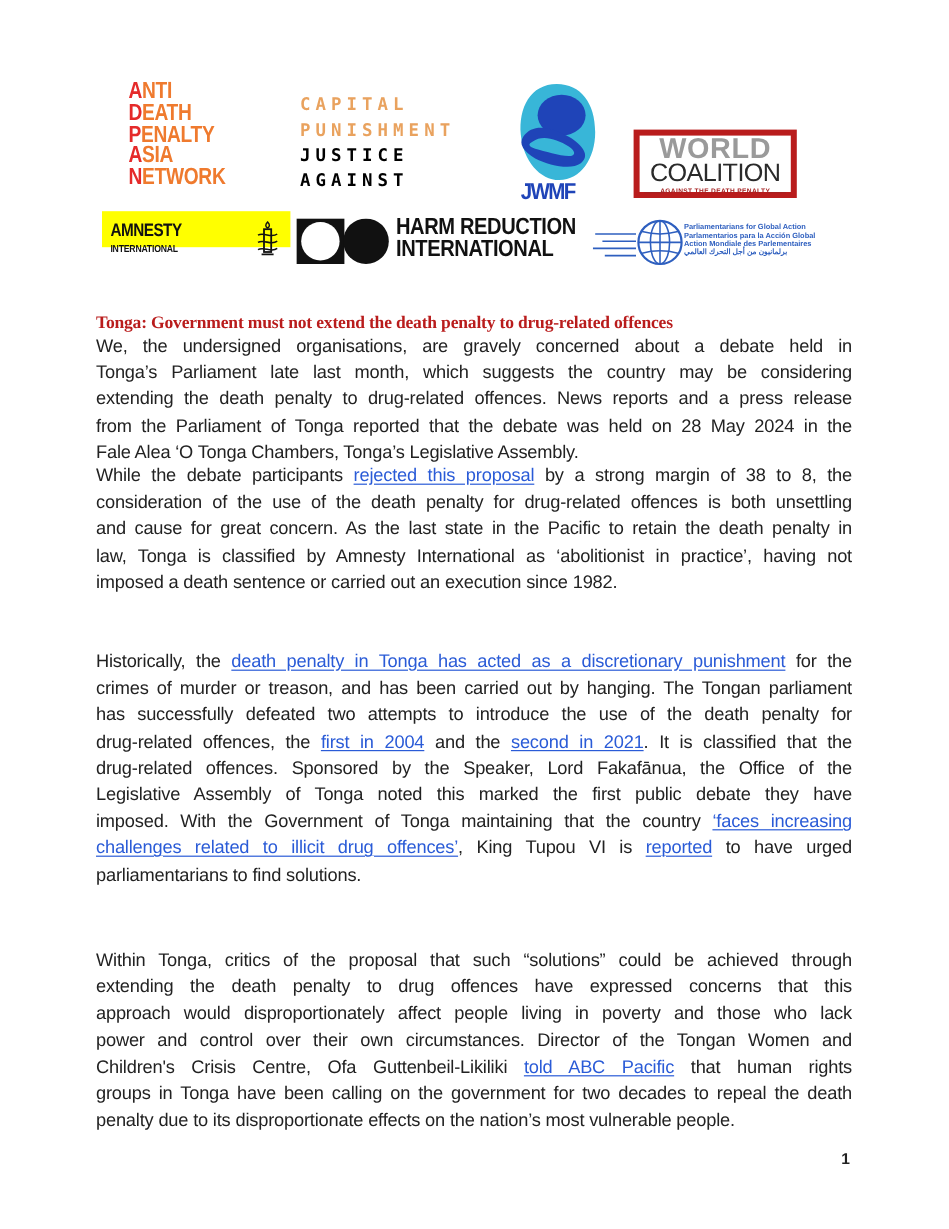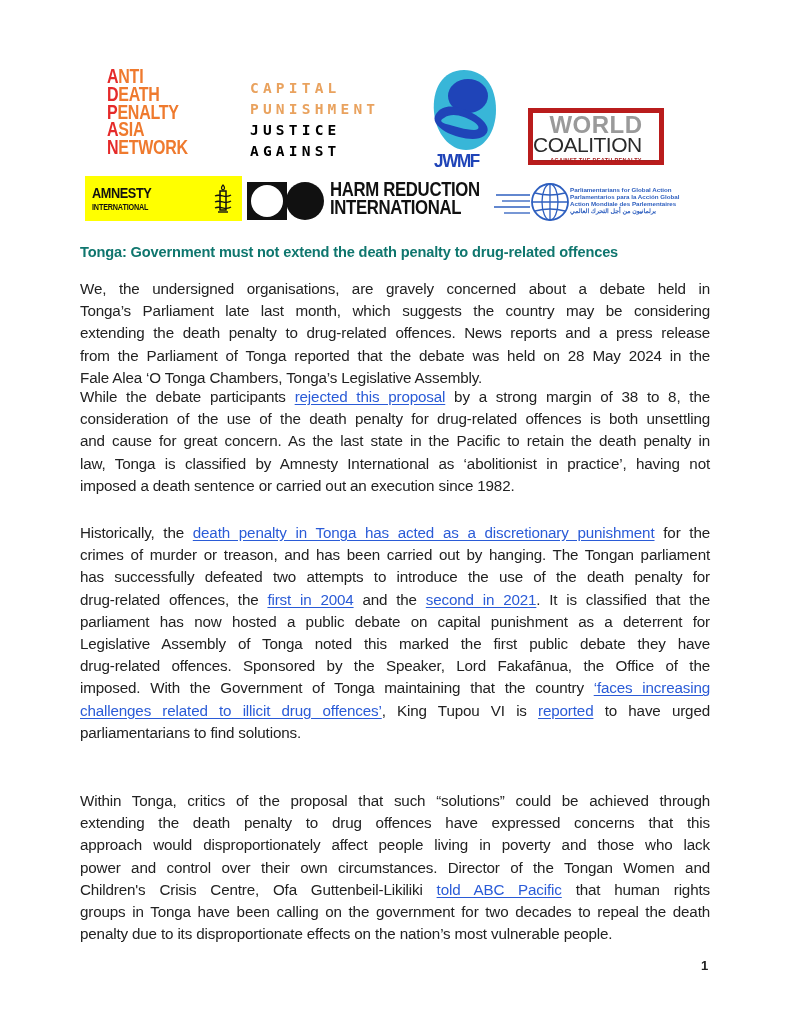--- a/index.html
+++ b/index.html
@@ -19,49 +19,49 @@
   .cpjp .orange { color: #e9a25e; }
   .cpjp .teal { color: #000000; }
 
   
   .jwmf { position: absolute; left: 430px; top: 68px; width: 68px; height: 100px; }
   .jwmf-label { position: absolute; left: 434px; top: 150px; font-weight: bold; font-size: 19px; color: #1f44b8; letter-spacing: -1.5px; transform: scaleX(0.9); transform-origin: left top; }
 
   
   .wc { position: absolute; left: 528px; top: 108px; width: 136px; height: 57px; border: 5px solid #b91c1c; background: #fff; }
   .wc .w1 { position: absolute; left: 0; right: 0; top: 0px; text-align: center; font-weight: bold; font-size: 24px; color: #9a9a9a; letter-spacing: 0.5px; line-height: 24px; }
-  .wc .w2 { position: absolute; left: 0; right: 0; top: 21px; font-size: 21px; color: #2a2a2a; letter-spacing: -0.5px; line-height: 22px; }
+  .wc .w2 { position: absolute; left: 0; right: 0; top: 21px; text-align: center; font-size: 21px; color: #2a2a2a; letter-spacing: -0.5px; line-height: 22px; }
   .wc .w3 { position: absolute; left: 0; right: 0; top: 44px; text-align: center; font-size: 5.5px; font-weight: bold; color: #a52020; letter-spacing: 0.3px; }
   .wc .w3line { position: absolute; top: 47px; height: 1px; background: #a52020; }
 
   
-  .amnesty { position: absolute; left: 85px; top: 176px; width: 157px; height: 45px; background: #ffff00; }
+  .amnesty { position: absolute; left: 85px; top: 176px; width: 157px; height: 30px; background: #ffff00; }
   .amnesty .a1 { position: absolute; left: 7px; top: 8px; font-weight: bold; font-size: 15px; color: #111; letter-spacing: -0.5px; transform: scaleX(0.85); transform-origin: left top; }
   .amnesty .a2 { position: absolute; left: 7px; top: 26px; font-weight: bold; font-size: 8.5px; color: #111; letter-spacing: -0.2px; transform: scaleX(0.85); transform-origin: left top; }
   .amnesty .candle { position: absolute; left: 127px; top: 8px; width: 22px; height: 30px; }
 
   
   .hri-shape { position: absolute; left: 247px; top: 182px; width: 78px; height: 38px; }
   .hri-text { position: absolute; left: 330px; top: 180px; font-weight: bold; font-size: 19.5px; line-height: 18px; color: #111; letter-spacing: -0.4px; transform: scaleX(0.86); transform-origin: left top; white-space: nowrap; }
 
   
   .pga-globe { position: absolute; left: 494px; top: 181px; width: 76px; height: 42px; }
   .pga-text { position: absolute; left: 570px; top: 186px; font-size: 6.2px; line-height: 7px; color: #2e5fbf; font-weight: bold; white-space: nowrap; }
 
   
-  .doc-title { position: absolute; left: 80px; top: 244px; font-weight: bold; font-size: 14.6px; color: #0f766e; letter-spacing: -0.15px; white-space: nowrap; }
+  .doc-title { position: absolute; left: 80px; top: 261px; font-weight: bold; font-size: 14.6px; color: #b91c1c; letter-spacing: -0.15px; white-space: nowrap; font-family: Liberation Serif, serif; }
 
   .para { position: absolute; left: 80px; width: 630px; font-size: 15.2px; line-height: 22.2px; color: #222; text-align: justify; letter-spacing: -0.15px; }
   .para .line { display: block; white-space: nowrap; text-align-last: justify; }
   .para .line.last { text-align-last: left; }
   .link { color: #2a5bd7; text-decoration: underline; text-underline-offset: 2px; }
 
   .p1 { top: 278px; }
   .p2 { top: 386px; }
-  .p3 { top: 522px; }
+  .p3 { top: 541px; }
   .p4 { top: 790px; }
 
   .page-number { position: absolute; left: 701px; top: 958px; font-weight: bold; font-size: 13px; color: #222; }
 </style>
 </head>
 <body>
 
 <div class="logos">
 
   <div class="adpan">
@@ -156,23 +156,22 @@
   <span class="line">and cause for great concern. As the last state in the Pacific to retain the death penalty in</span>
   <span class="line">law, Tonga is classified by Amnesty International as ‘abolitionist in practice’, having not</span>
   <span class="line last">imposed a death sentence or carried out an execution since 1982.</span>
 </div>
 
 <div class="para p3">
   <span class="line"><span>Historically, the </span><a class="link">death penalty in Tonga has acted as a discretionary punishment</a><span> for the</span></span>
   <span class="line">crimes of murder or treason, and has been carried out by hanging. The Tongan parliament</span>
   <span class="line">has successfully defeated two attempts to introduce the use of the death penalty for</span>
   <span class="line"><span>drug-related offences, the </span><a class="link">first in 2004</a><span> and the </span><a class="link">second in 2021</a><span>. It is classified that the</span></span>
-  <span class="line">parliament has now hosted a public debate on capital punishment as a deterrent for</span>
+  <span class="line">drug-related offences. Sponsored by the Speaker, Lord Fakafānua, the Office of the</span>
   <span class="line">Legislative Assembly of Tonga noted this marked the first public debate they have</span>
-  <span class="line">drug-related offences. Sponsored by the Speaker, Lord Fakafānua, the Office of the</span>
   <span class="line"><span>imposed. With the Government of Tonga maintaining that the country </span><a class="link">‘faces increasing</a></span>
   <span class="line"><a class="link">challenges related to illicit drug offences’</a><span>, King Tupou VI is </span><a class="link">reported</a><span> to have urged</span></span>
   <span class="line last">parliamentarians to find solutions.</span>
 </div>
 
 <div class="para p4">
   <span class="line">Within Tonga, critics of the proposal that such “solutions” could be achieved through</span>
   <span class="line">extending the death penalty to drug offences have expressed concerns that this</span>
   <span class="line">approach would disproportionately affect people living in poverty and those who lack</span>
   <span class="line">power and control over their own circumstances. Director of the Tongan Women and</span>

